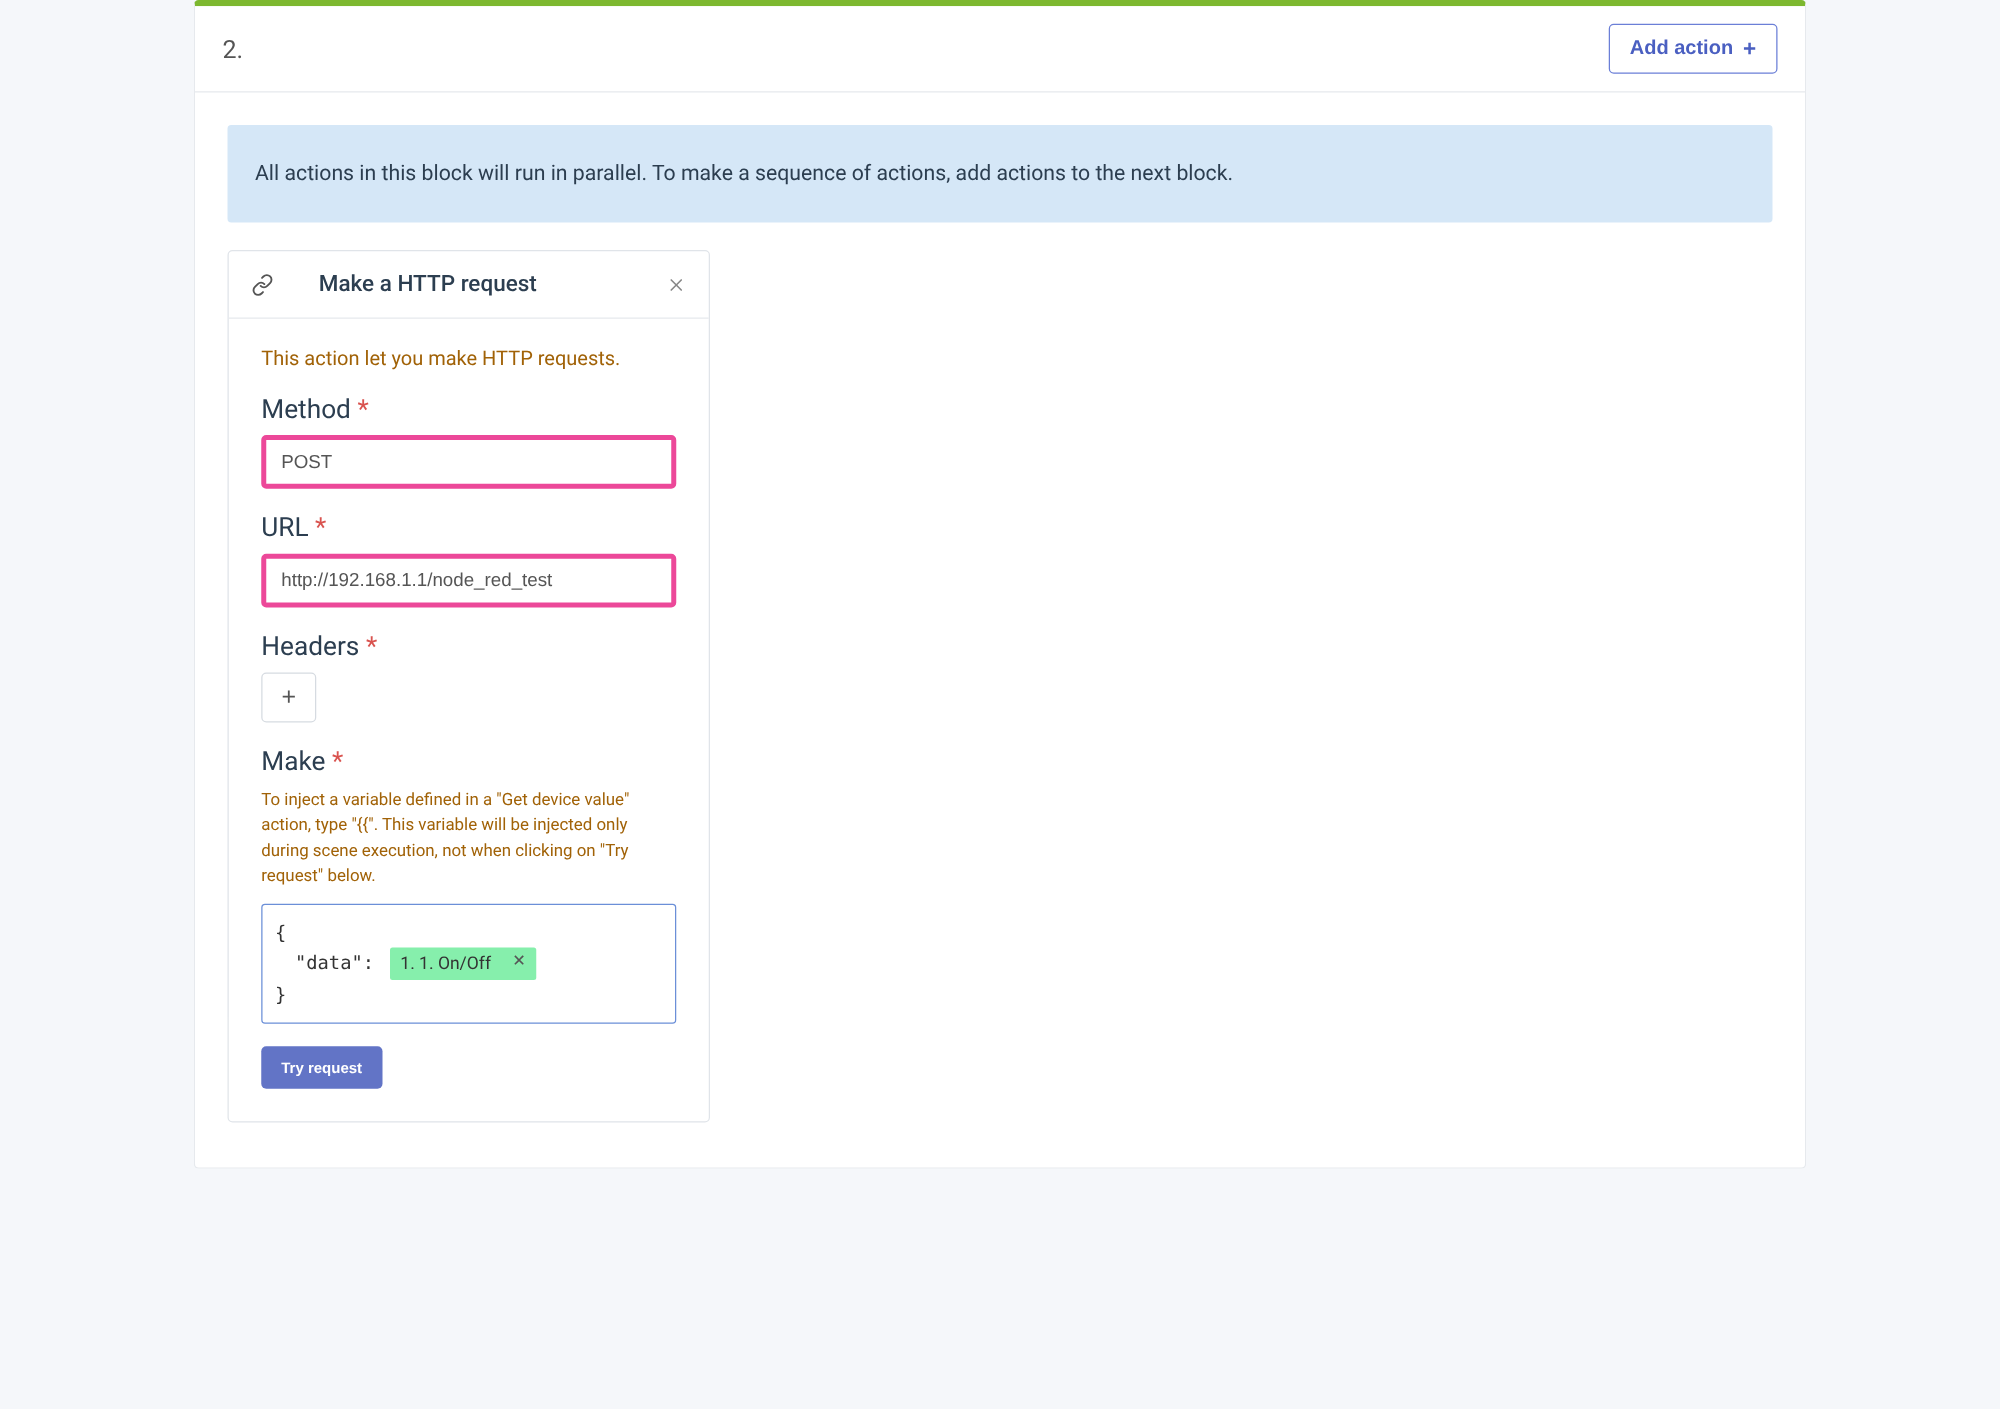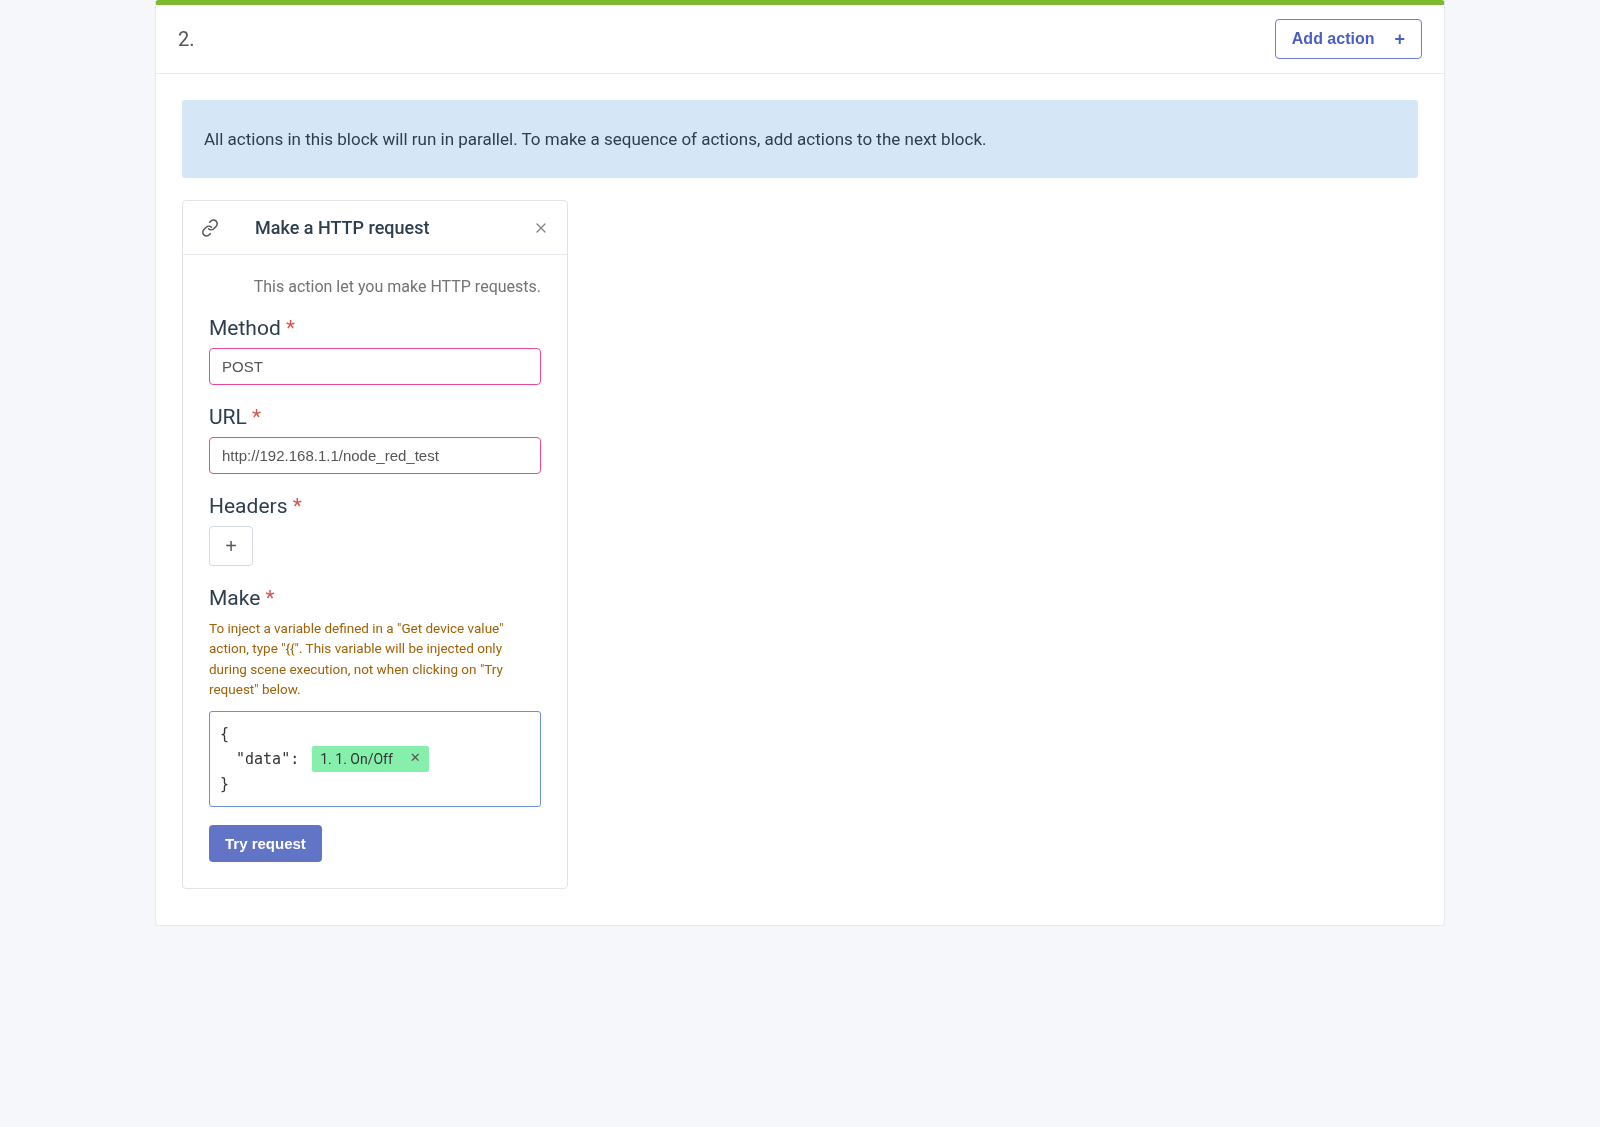--- a/index.html
+++ b/index.html
@@ -24,21 +24,21 @@
     padding: 14px 22px;
     border-bottom: 1px solid #e6e9ed;
   }
   .block-number {
     font-size: 20px;
     color: #555;
   }
   .add-action-btn {
     display: inline-flex;
     align-items: center;
-    gap: 20px;
+    gap: 8px;
     padding: 10px 16px;
     background: #fff;
     border: 1px solid #6b7fd7;
     color: #4a5fc1;
     font-size: 16px;
     font-weight: 600;
     border-radius: 4px;
     cursor: pointer;
   }
   .add-action-btn .plus {
@@ -90,41 +90,40 @@
     height: 16px;
     cursor: pointer;
     color: #888;
     flex-shrink: 0;
   }
   .card-body {
     padding: 22px 26px 26px 26px;
   }
   .description {
     font-size: 16px;
-    color: #737373;
+    color: #a16207;
     margin-bottom: 20px;
-    text-align: right;
   }
   .form-group {
     margin-bottom: 20px;
   }
   .form-label {
     display: block;
     font-size: 21px;
     font-weight: 400;
     color: #2c3e50;
     margin-bottom: 8px;
   }
   .required {
     color: #d9534f;
   }
   .form-input {
     width: 100%;
     padding: 9px 12px;
-    border: 1px solid #ec4899;
+    border: 4px solid #ec4899;
     border-radius: 4px;
     font-size: 15px;
     color: #555;
     background: #fff;
   }
   .add-header-btn {
     width: 44px;
     height: 40px;
     border: 1px solid #d6dbe1;
     background: #fff;
@@ -171,21 +170,21 @@
     cursor: pointer;
     color: #555;
   }
   .try-btn {
     margin-top: 18px;
     padding: 10px 16px;
     background: #6274c6;
     color: #fff;
     border: none;
     border-radius: 4px;
-    font-size: 15px;
+    font-size: 12px;
     font-weight: 600;
     cursor: pointer;
   }
 </style>
 </head>
 <body>
 
 <div class="container">
 
   <div class="block-header">

